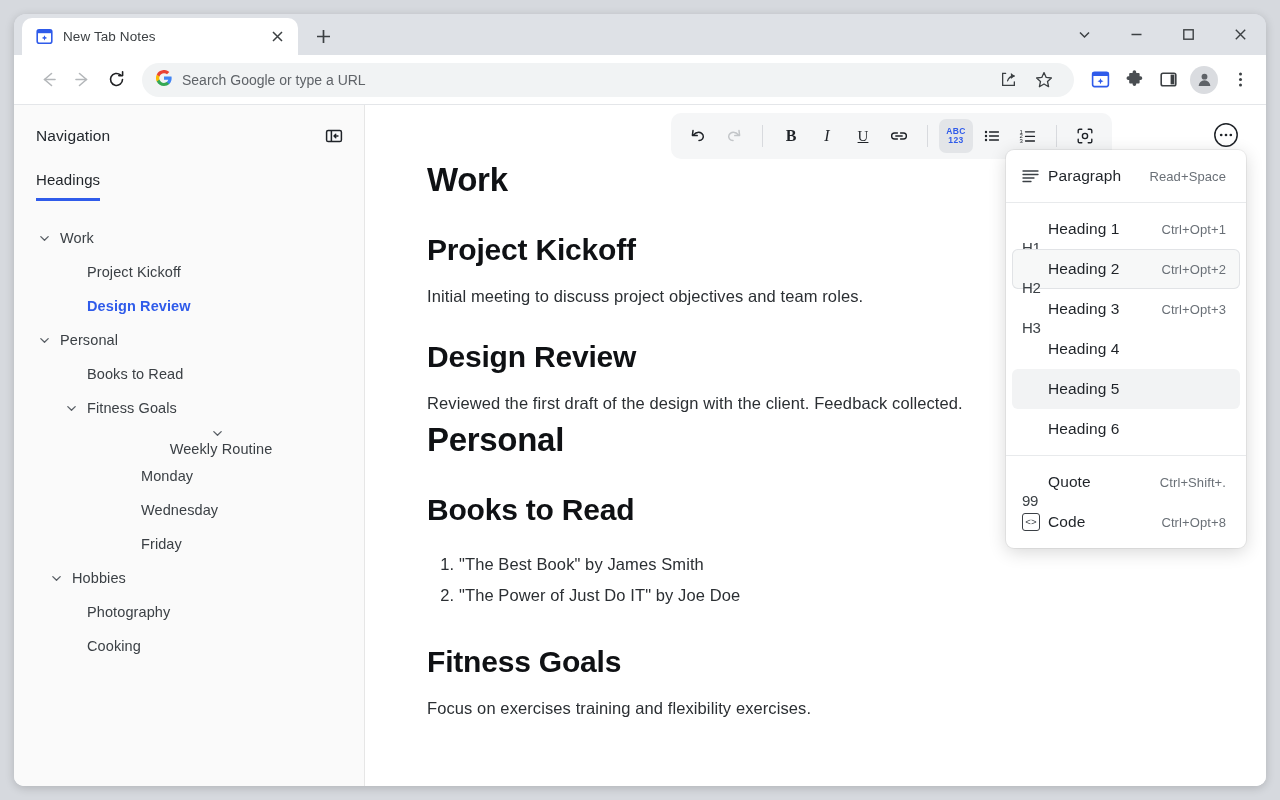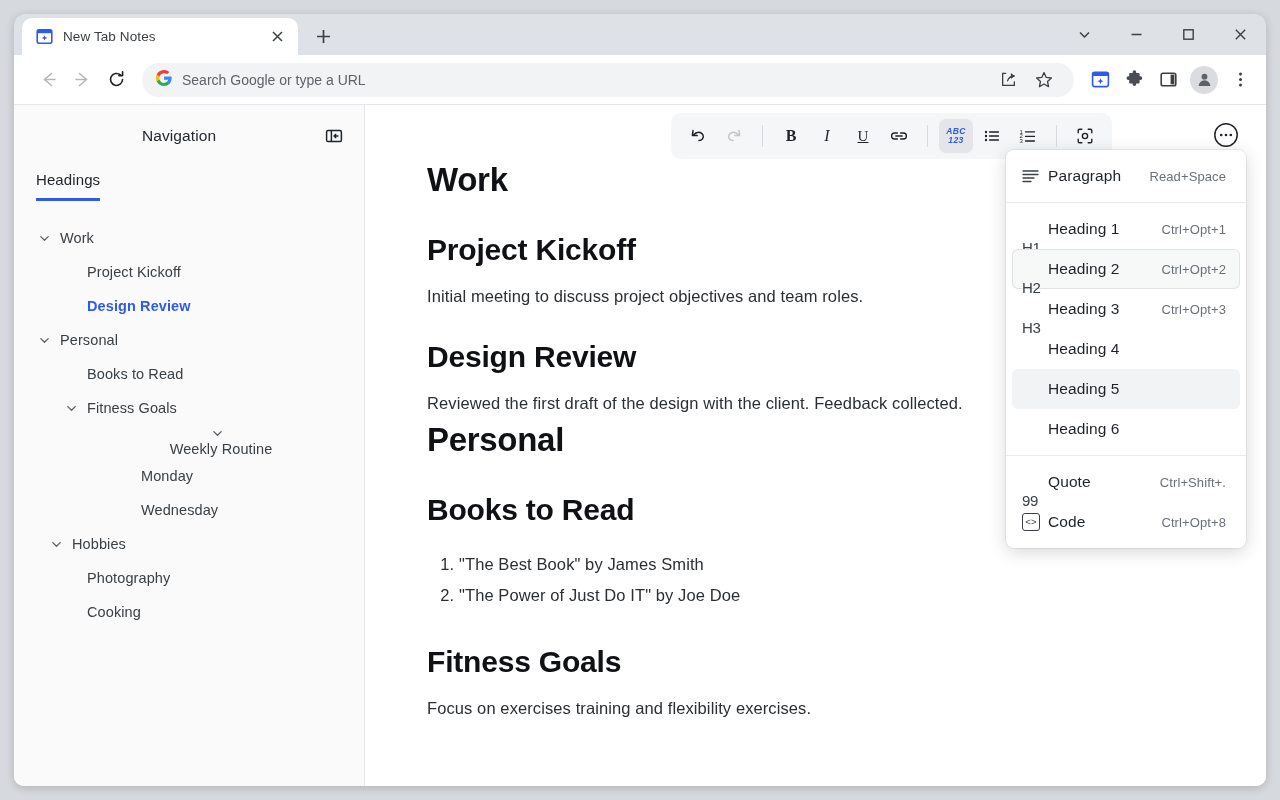--- a/index.html
+++ b/index.html
@@ -143,21 +143,20 @@
     flex: 0 0 351px;
     background: #fafafa;
     border-right: 1px solid #e6e6e6;
     padding: 16px 0 0 0;
     overflow: hidden;
   }
   .sb-header {
     display: flex; align-items: center;
     padding: 0 18px 0 22px;
     height: 30px;
-    text-align: center;
   }
   .sb-title {
     font-size: 15.5px;
     color: #24292f;
     flex: 1;
     letter-spacing: .1px;
   }
   .sb-collapse {
     width: 24px; height: 24px;
     display: flex; align-items: center; justify-content: center;
@@ -553,20 +552,28 @@
               <span class="label">Monday</span>
             </div>
             <div class="tree-row" style="padding-left: 103px;">
               <span class="chev blank">
                 <svg width="11" height="11" viewBox="0 0 11 11">
                   <path d="M1.8 3.6 L5.5 7.3 L9.2 3.6" stroke="currentColor" stroke-width="1.3" fill="none" stroke-linecap="round" stroke-linejoin="round"></path>
                 </svg>
               </span>
               <span class="label">Wednesday</span>
             </div>
+            <div class="tree-row" style="padding-left: 103px;">
+              <span class="chev blank">
+                <svg width="11" height="11" viewBox="0 0 11 11">
+                  <path d="M1.8 3.6 L5.5 7.3 L9.2 3.6" stroke="currentColor" stroke-width="1.3" fill="none" stroke-linecap="round" stroke-linejoin="round"></path>
+                </svg>
+              </span>
+              <span class="label">Friday</span>
+            </div>
             <div class="tree-row" style="padding-left: 34px;">
               <span class="chev">
                 <svg width="11" height="11" viewBox="0 0 11 11">
                   <path d="M1.8 3.6 L5.5 7.3 L9.2 3.6" stroke="currentColor" stroke-width="1.3" fill="none" stroke-linecap="round" stroke-linejoin="round"></path>
                 </svg>
               </span>
               <span class="label">Hobbies</span>
             </div>
             <div class="tree-row" style="padding-left: 49px;">
               <span class="chev blank">
@@ -630,21 +637,21 @@
           </div>
           <div class="tb-btn">
             <svg width="20" height="20" viewBox="0 0 20 20">
                 <path d="M8.4 7 H5.6 a3 3 0 0 0 0 6 H8.4" stroke="currentColor" stroke-width="1.4" fill="none" stroke-linecap="round"></path>
                 <path d="M11.6 7 H14.4 a3 3 0 0 1 0 6 H11.6" stroke="currentColor" stroke-width="1.4" fill="none" stroke-linecap="round"></path>
                 <path d="M6.8 10 H13.2" stroke="currentColor" stroke-width="1.4" stroke-linecap="round"></path>
               </svg>
           </div>
           <div class="tb-sep"></div>
           <div class="tb-btn active">
-            <span style="display:flex;flex-direction:column;align-items:center;line-height:9px;color:#2f5bea;font-size:8.5px;font-weight:bold;letter-spacing:.4px;font-style:italic;">
+            <span style="display:flex;flex-direction:column;align-items:center;line-height:9px;color:#2f5bea;font-size:8.5px;font-weight:bold;letter-spacing:.4px;">
               <span>ABC</span>
               <span>123</span>
             </span>
           </div>
           <div class="tb-btn">
             <svg width="20" height="20" viewBox="0 0 20 20">
               <circle cx="4" cy="6" r="1.2" fill="currentColor"></circle>
                 <circle cx="4" cy="10" r="1.2" fill="currentColor"></circle>
                 <circle cx="4" cy="14" r="1.2" fill="currentColor"></circle>
               <path d="M7.5 6 H16.5 M7.5 10 H16.5 M7.5 14 H16.5" stroke="currentColor" stroke-width="1.3" stroke-linecap="round"></path>

